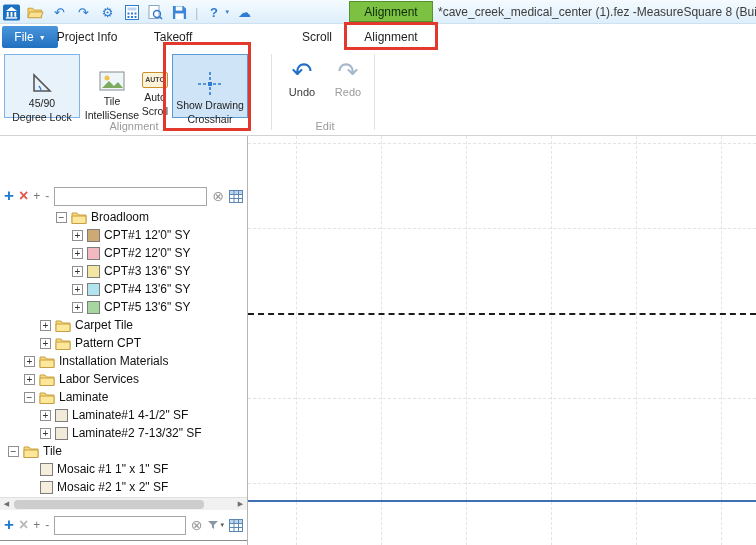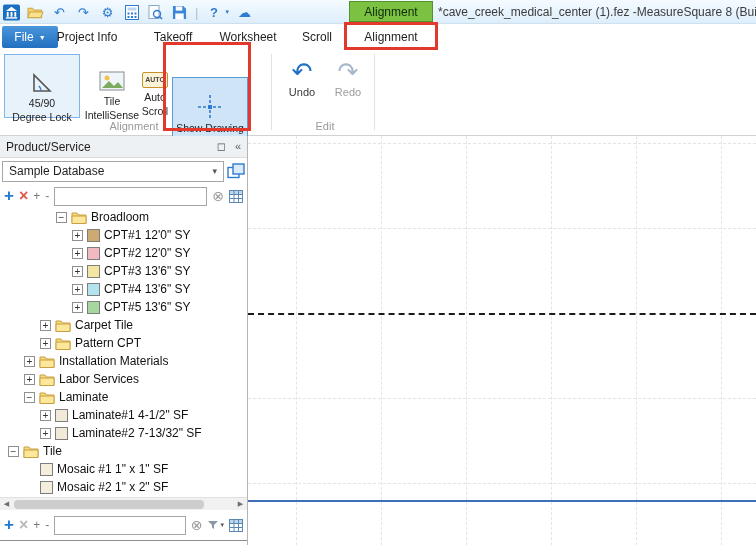--- a/index.html
+++ b/index.html
@@ -37,21 +37,21 @@
 
   
   .ribbon { position:absolute; left:0; top:50px; width:756px; height:86px; background:#fff;
             border-bottom:1px solid #d2d2d2; }
   .rbtn { position:absolute; top:4px; height:64px; display:flex; flex-direction:column;
           align-items:center; justify-content:flex-start; padding-top:16px; gap:2px;
           font-size:10.5px; line-height:12px; color:#1e1e1e; text-align:center;
           border:1px solid transparent; background:transparent; }
   .rbtn .ricon { height:28px; display:flex; align-items:center; justify-content:center; }
   .rbtn.selected    { background:#e8f2fb; border-color:#7eb4ea; }
-  .rbtn.highlighted { background:#cfe4f7; border-color:#5b9bd5;margin-top:23px; }
+  .rbtn.highlighted { background:#cfe4f7; border-color:#5b9bd5; }
   .rb0 { left:4px;   width:76px; }
   .rb1 { left:84px;  width:56px; }
   .rb2 { left:140px; width:30px; }
   .rb3 { left:172px; width:76px; }
   .auto-ic { font-size:7px; font-weight:bold; color:#444; border:1px solid #c98f2c;
              border-radius:2px; padding:1px 2px; background:#fdf3d7; }
   .edit-btn { position:absolute; top:6px; width:40px; height:62px; display:flex; flex-direction:column;
               align-items:center; gap:0; font-size:11px; }
   .undo-btn { left:282px; color:#3a3a3a; }
   .redo-btn { left:328px; color:#9b9b9b; }
@@ -186,21 +186,20 @@
     <div class="window-title">*cave_creek_medical_center (1).fez -MeasureSquare 8 (Build7</div>
   </div>
 
   <div class="menubar">
     <div class="file-btn">
       <span>File</span>
       <span class="file-caret">▼</span>
     </div>
     <div class="menu-tab mt0">Project Info</div>
     <div class="menu-tab mt1">Takeoff</div>
-    <div class="menu-tab mt2">Worksheet</div>
     <div class="menu-tab mt3">Scroll</div>
     <div class="menu-tab mt4">Alignment</div>
   </div>
 
   <div class="ribbon">
     <div class="rbtn rb0 selected">
       <span class="ricon">
         <svg width="24" height="24" viewBox="0 0 24 24">
             <path d="M4 4 L4 20 L20 20 Z" fill="none" stroke="#555" stroke-width="1.6"></path>
             <path d="M11 20 A7 7 0 0 0 8.9 15.1" fill="none" stroke="#2e7bd0" stroke-width="1.4"></path>
@@ -255,40 +254,21 @@
     <div class="rdiv rd2"></div>
 
     <div class="grp-label gl-align">Alignment</div>
     <div class="grp-label gl-edit">Edit</div>
   </div>
 
   <div class="annot annot-tab"></div>
   <div class="annot annot-btn"></div>
 
   <div class="sidebar">
-    <div class="panel-header">
-      <span>Product/Service</span>
-      <span class="ph-icons">
-        <span>◻</span>
-        <span>«</span>
-      </span>
-    </div>
-
-    <div class="db-row">
-      <div class="db-select">
-        <span>Sample Database</span>
-        <span class="db-caret">▾</span>
-      </div>
-      <span style="display:flex;">
-        <svg width="18" height="16" viewBox="0 0 18 16">
-            <rect x="1" y="4.5" width="11" height="10" fill="#fff" stroke="#2e7bd0" stroke-width="1.4"></rect>
-            <rect x="6" y="1" width="11" height="10" fill="#dcebf8" stroke="#2e7bd0" stroke-width="1.4"></rect>
-          </svg>
-      </span>
-    </div>
+
 
     <div class="tb-row tb-top">
       <span class="tb-plus">+</span>
       <span class="tb-x">×</span>
       <span class="tb-sm">+</span>
       <span class="tb-sm">-</span>
       <input class="tb-input" value="" style="">
       <span class="tb-clear">⊗</span>
       <span style="display:flex;">
         <svg width="14" height="13" viewBox="0 0 14 13">

